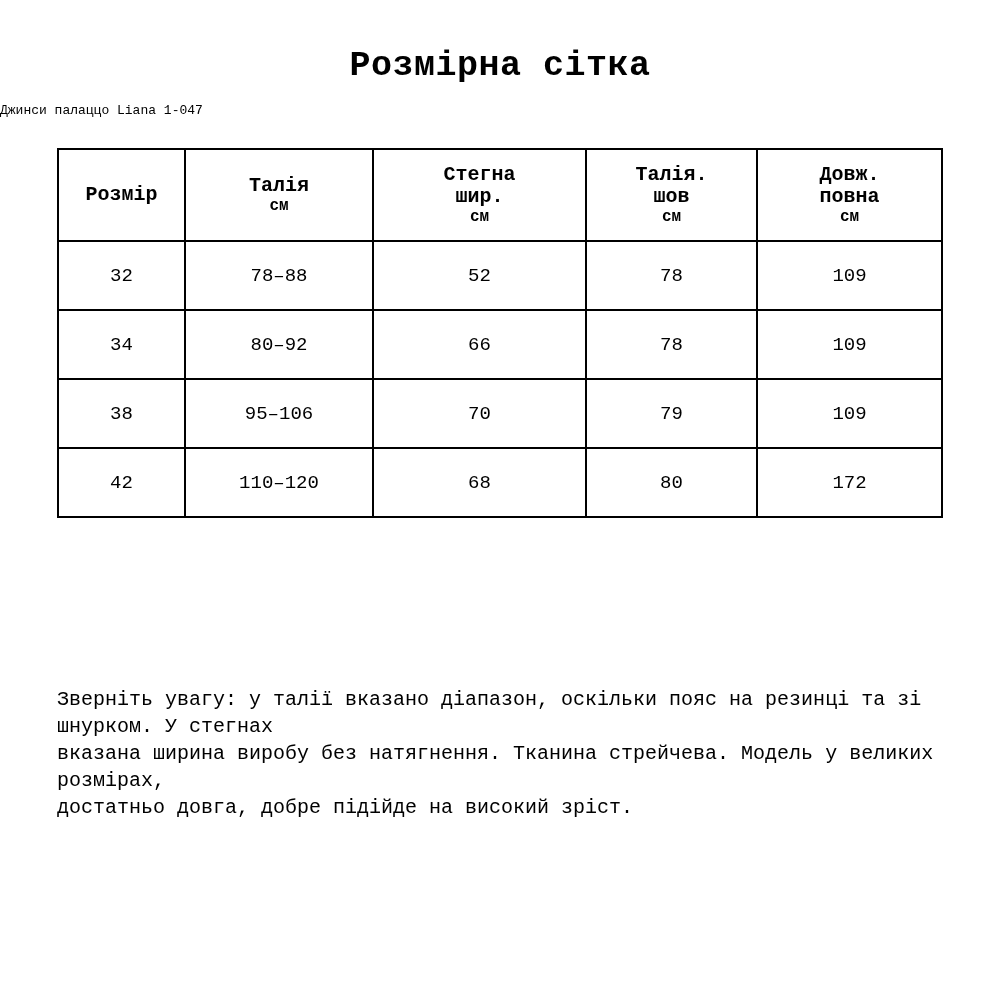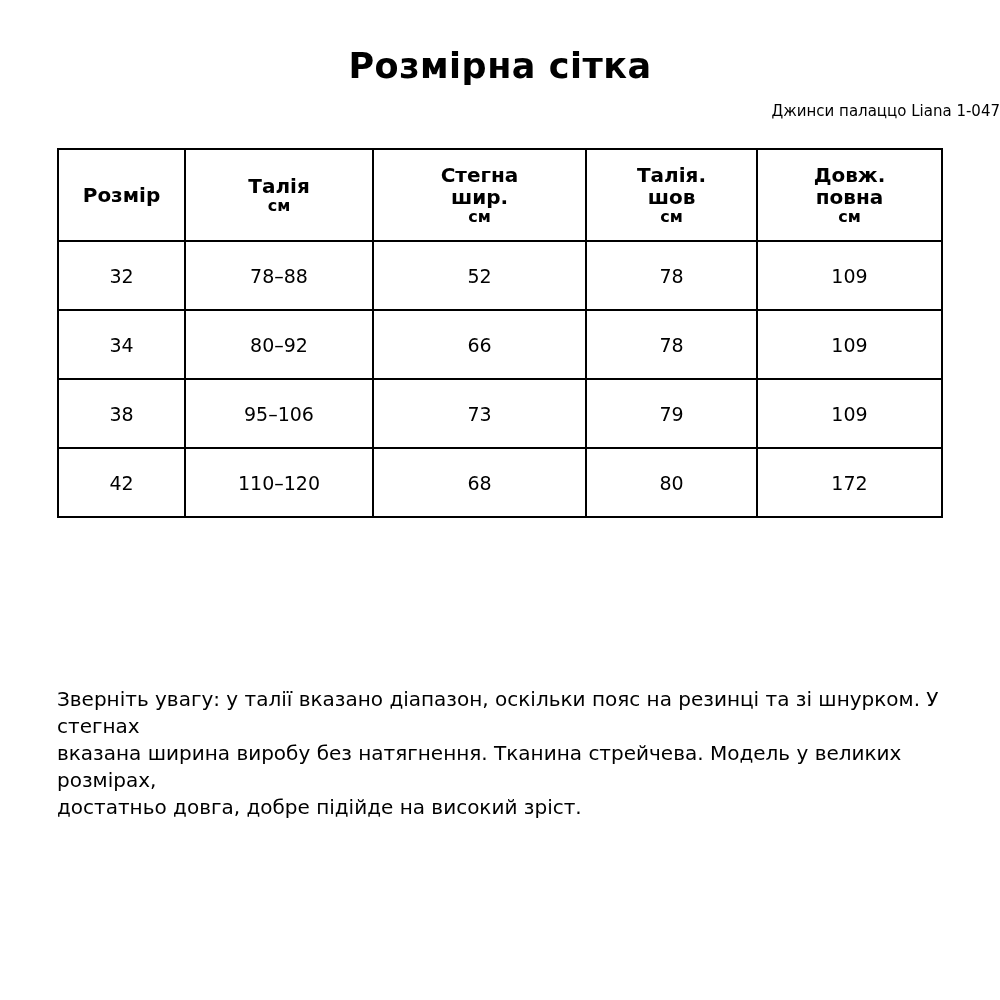--- a/index.html
+++ b/index.html
@@ -11,39 +11,40 @@
     height: 1000px;
     font-family: "DejaVu Sans", "Liberation Sans", sans-serif;
     color: #000000;
   }
   .page {
     position: relative;
     width: 1000px;
     height: 1000px;
     background: #ffffff;
     overflow: hidden;
+    font-family: Liberation Mono, monospace;
   }
   .title {
     position: absolute;
     top: 46px;
     left: 0;
     width: 1000px;
     text-align: center;
     font-size: 35px;
     font-weight: bold;
     line-height: 40px;
     letter-spacing: 0.5px;
   }
   .subtitle {
     position: absolute;
     top: 101px;
     left: 0;
     width: 1000px;
-    text-align: right;
-    font-size: 15px;
+    text-align: left;
+    font-size: 13px;
     line-height: 20px;
   }
   table.size-table {
     position: absolute;
     left: 57px;
     top: 148px;
     border-collapse: collapse;
     table-layout: fixed;
     width: 884px;
   }
@@ -139,21 +140,21 @@
       <tr>
         <td>34</td>
         <td>80–92</td>
         <td>66</td>
         <td>78</td>
         <td>109</td>
       </tr>
       <tr>
         <td>38</td>
         <td>95–106</td>
-        <td>73</td>
+        <td>70</td>
         <td>79</td>
         <td>109</td>
       </tr>
       <tr>
         <td>42</td>
         <td>110–120</td>
         <td>68</td>
         <td>80</td>
         <td>172</td>
       </tr>

